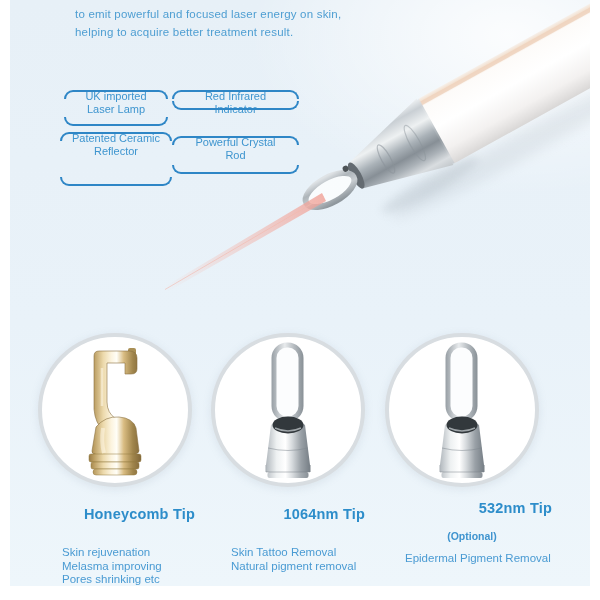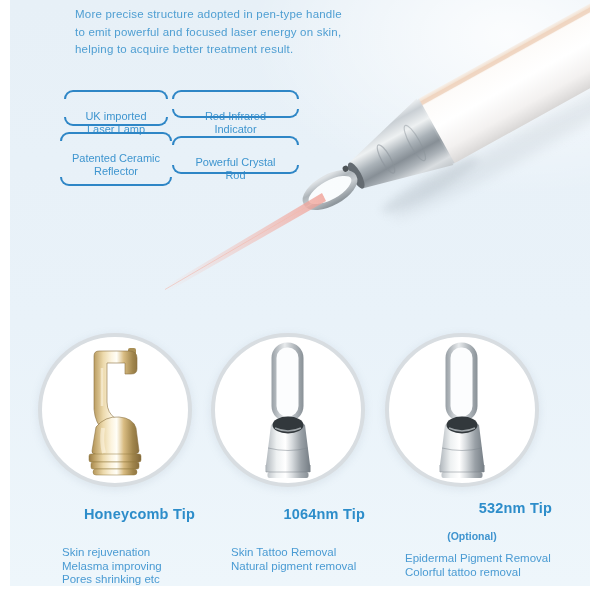--- a/index.html
+++ b/index.html
@@ -17,30 +17,30 @@
   .abs{position:absolute;}
   
   .intro{
     left:75px;top:6px;width:290px;
     color:#4e9ed2;font-size:11.5px;line-height:17.5px;letter-spacing:.2px;
   }
   .intro span{display:block;white-space:nowrap;}
   
   .tag{
     color:#3e95cf;font-size:11px;line-height:12.5px;text-align:center;
-    padding-top:20px;box-sizing:border-box;
+    padding-top:0;box-sizing:border-box;
   }
   .tag::before,.tag::after{
     content:"";position:absolute;left:0;right:0;height:9px;
     border:2px solid #2e86c6;box-sizing:border-box;
   }
   .tag::before{top:0;border-bottom:none;border-radius:9px 9px 0 0;}
   .tag::after{bottom:0;border-top:none;border-radius:0 0 9px 9px;}
   #tag1{left:64px;top:90px;width:104px;height:36px;}
-  #tag2{left:172px;top:90px;width:127px;height:28px;}
+  #tag2{left:172px;top:90px;width:127px;height:20px;}
   #tag3{left:60px;top:132px;width:112px;height:54px;}
   #tag4{left:172px;top:136px;width:127px;height:38px;}
   
   #pen-svg{position:absolute;left:0;top:0;width:600px;height:600px;pointer-events:none;}
   
   .tip-circle{
     width:154px;height:154px;border-radius:50%;box-sizing:border-box;
     background:#ffffff;border:4px solid #d8dde1;top:333px;
     box-shadow:0 2px 8px rgba(140,155,170,0.18);
   }
@@ -67,21 +67,20 @@
   #desc1{left:62px;top:546px;}
   #desc2{left:231px;top:546px;}
   #desc3{left:405px;top:552px;}
 </style>
 </head>
 <body>
 
 <div class="canvas"></div>
 
 <div class="abs intro">
-  <span>More precise structure adopted in pen-type handle</span>
   <span>to emit powerful and focused laser energy on skin,</span>
   <span>helping to acquire better treatment result.</span>
 </div>
 
 <div id="tag1" class="abs tag">
   <span>UK imported</span><br>
   <span>Laser Lamp</span>
 </div>
 <div id="tag2" class="abs tag">
   <span>Red Infrared</span><br>
@@ -230,14 +229,13 @@
   <span>Skin rejuvenation</span>
   <span>Melasma improving</span>
   <span>Pores shrinking etc</span>
 </div>
 <div id="desc2" class="abs tip-desc">
   <span>Skin Tattoo Removal</span>
   <span>Natural pigment removal</span>
 </div>
 <div id="desc3" class="abs tip-desc">
   <span>Epidermal Pigment Removal</span>
-  <span>Colorful tattoo removal</span>
 </div>
 
 </body></html>

